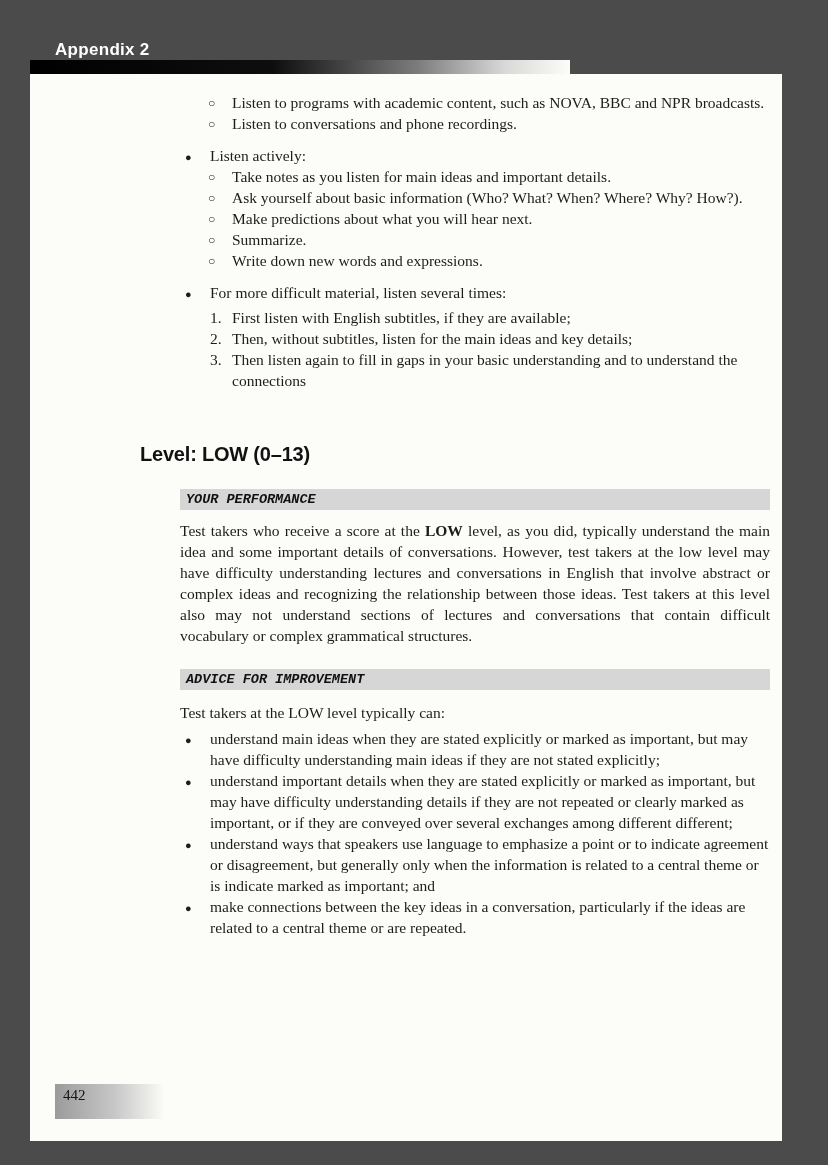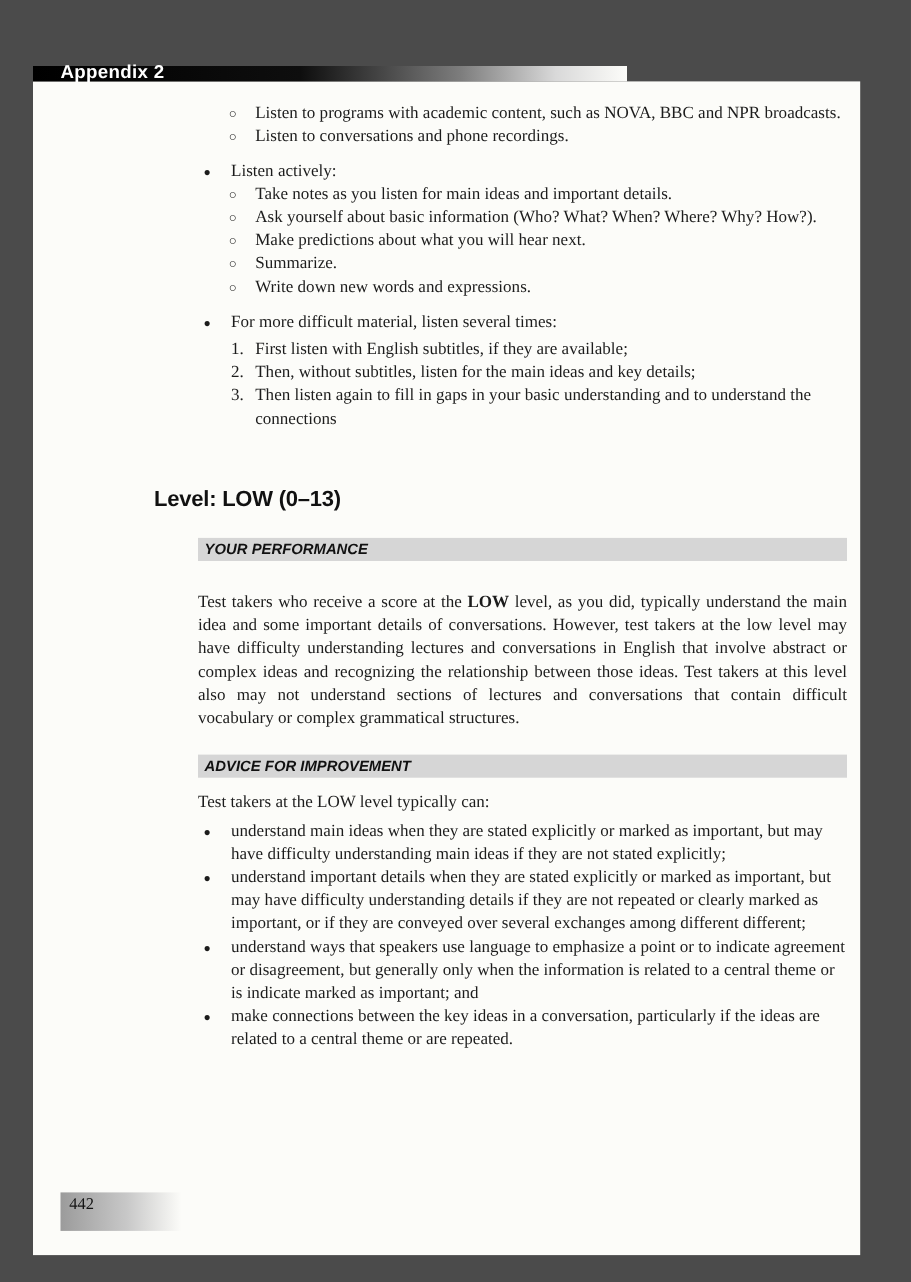--- a/index.html
+++ b/index.html
@@ -13,21 +13,21 @@
     color:#1c1c1c;
   }
   .page {
     position:absolute;
     left:30px; top:74px;
     width:752px; height:1067px;
     background:#fcfcf9;
   }
   .appendix-title {
     position:absolute;
-    left:55px; top:56px;
+    left:55px; top:40px;
     color:#ffffff;
     font-family:"Liberation Sans", sans-serif;
     font-weight:bold;
     font-size:17px;
     letter-spacing:0.3px;
     z-index:2;
     text-align:center;
   }
   .header-streak {
     position:absolute;
@@ -71,30 +71,30 @@
     margin:52px 0 0 110px;
     font-family:"Liberation Sans", sans-serif;
     font-weight:bold;
     font-size:20px;
     color:#111;
     letter-spacing:-0.2px;
   }
   .section-bar {
     margin-top:23px;
     background:#d6d6d6;
-    font-family:Liberation Sans, sans-serif;
+    font-family:Liberation Mono, monospace;
     font-style:italic;
     font-weight:bold;
     font-size:13.5px;
     color:#111;
     padding:3px 6px 3px 6px;
     line-height:15px;
   }
   .para {
-    margin-top:27px;
+    margin-top:10px;
     text-align:justify;
   }
   .intro-line { margin-top:12px; }
   .advice-list { margin-top:5px; }
   .page-number-bar {
     position:absolute;
     left:25px; bottom:22px;
     width:110px; height:35px;
     background:linear-gradient(to right, #9b9b9b 0%, #c8c8c8 55%, #fcfcf9 100%);
     font-size:15px;

